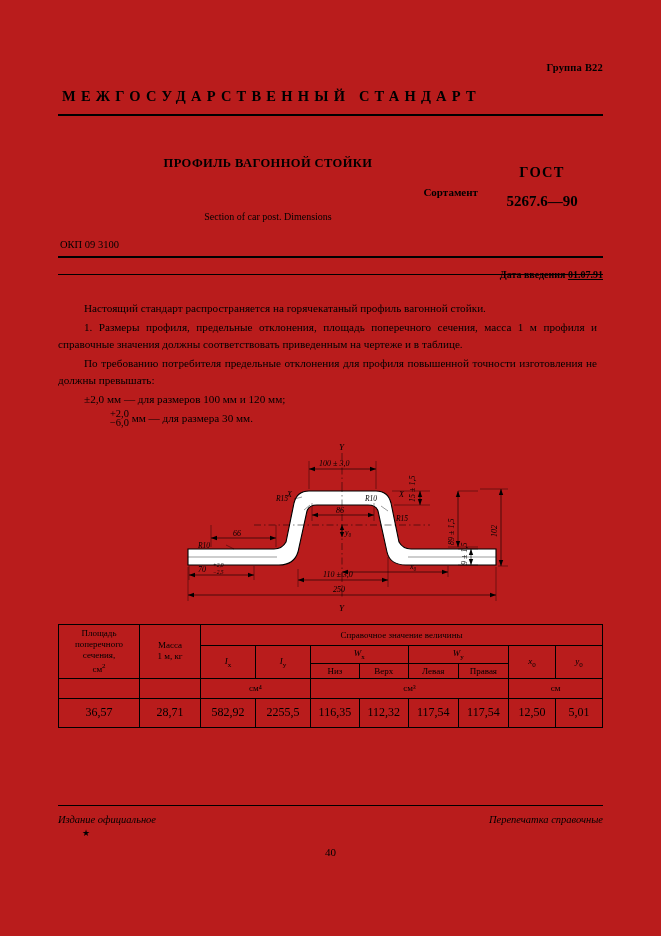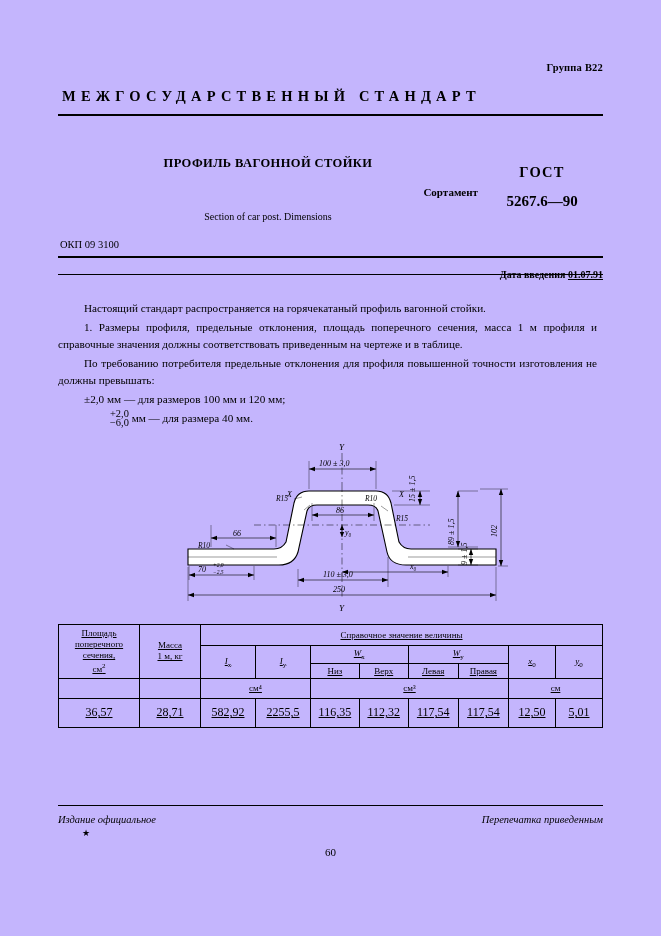--- a/index.html
+++ b/index.html
@@ -13,21 +13,21 @@
     position: relative;
     font-family: "Liberation Serif", serif;
     color: #000;
     overflow: hidden;
   }
   .page {
     position: absolute;
     left: 0; top: 0;
     width: 661px;
     height: 936px;
-    background: #c4b5fd;
+    background: #b91c1c;
   }
   .group-label {
     position: absolute;
     right: 58px;
     top: 62px;
     font-size: 10.5px;
     font-weight: bold;
     letter-spacing: 0.2px;
   }
   .mgs-title {
@@ -171,21 +171,20 @@
     border-collapse: collapse;
     font-size: 9px;
     font-family: "Liberation Serif", serif;
   }
   .tbl td, .tbl th {
     border: 1px solid #000;
     text-align: center;
     vertical-align: middle;
     padding: 2px 1px;
     font-weight: normal;
-    text-decoration: underline;
   }
   .tbl .grp { height: 16px; }
   .tbl .unitrow td { height: 15px; font-size: 9px; }
   .tbl .datarow td { height: 24px; font-size: 12px; }
   .tbl .lead { line-height: 11px; }
   .sub { font-size: 7px; vertical-align: sub; }
   .sup { font-size: 7px; vertical-align: super; }
   .ital { font-style: italic; }
   
   .footer-left {
@@ -251,21 +250,21 @@
   <div class="body-text">
     <p>Настоящий стандарт распространяется на горячекатаный профиль вагонной стойки.</p>
     <p>1. Размеры профиля, предельные отклонения, площадь поперечного сечения, масса 1 м профиля и справочные значения должны соответствовать приведенным на чертеже и в таблице.</p>
     <p>По требованию потребителя предельные отклонения для профиля повышенной точности изготовления не должны превышать:</p>
     <p class="tol-line">±2,0 мм — для размеров 100 мм и 120 мм;</p>
     <p class="frac-line">
       <span class="frac">
         <span>+2,0</span>
         <span>−6,0</span>
       </span>
-      <span>мм — для размера 40 мм.</span>
+      <span>мм — для размера 30 мм.</span>
     </p>
   </div>
 
   <div class="drawing">
     <svg width="545" height="190" viewBox="0 0 545 190" xmlns="http://www.w3.org/2000/svg">
       <g stroke="#000" fill="none" stroke-width="1">
 
         <path d="M 130,140 L 130,124 L 216,124
                  Q 224,124 228,117 L 236,78
                  Q 239,66 251,66 L 318,66
@@ -437,16 +436,16 @@
         <td>117,54</td>
         <td>12,50</td>
         <td>5,01</td>
       </tr>
     </tbody>
   </table>
 
   <div class="rule rule-footer"></div>
   <div class="footer-left">Издание официальное</div>
   <div class="footer-star">★</div>
-  <div class="footer-right">Перепечатка приведенным</div>
-  <div class="page-num">60</div>
+  <div class="footer-right">Перепечатка справочные</div>
+  <div class="page-num">40</div>
 
 </div>
 
 </body></html>

